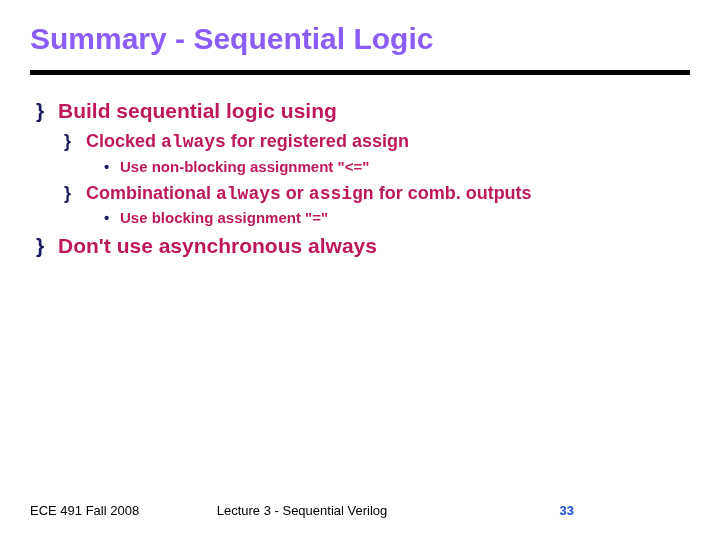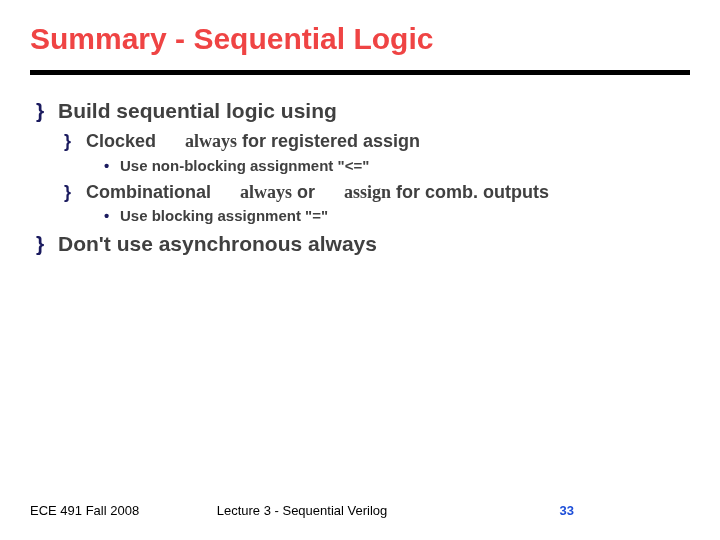--- a/index.html
+++ b/index.html
@@ -15,31 +15,31 @@
   .slide {
     width: 720px;
     height: 540px;
     position: relative;
     padding: 22px 30px 0 30px;
     box-sizing: border-box;
   }
   .title {
     font-size: 30px;
     font-weight: bold;
-    color: #ef4444;
+    color: #8b5cf6;
     margin: 0 0 14px 0;
   }
   .rule {
     border: none;
     border-top: 5px solid #000;
     margin: 0 0 22px 0;
     width: 100%;
   }
   .content {
-    color: #404040;
+    color: #be185d;
     font-size: 21px;
     font-weight: bold;
     line-height: 1.35;
   }
   .lvl1 {
     margin: 0 0 4px 0;
     padding-left: 28px;
     position: relative;
   }
   .lvl1::before {
@@ -73,22 +73,21 @@
     position: relative;
   }
   .lvl3::before {
     content: "•";
     position: absolute;
     left: 0;
     top: 0;
     color: #1a1a5e;
   }
   .code {
-    font-family: Liberation Serif, serif;
-    margin-left: 24px;
+    font-family: Liberation Mono, monospace;
   }
   .footer {
     position: absolute;
     bottom: 22px;
     left: 0;
     width: 604px;
     padding: 0 30px;
     box-sizing: border-box;
     font-size: 13px;
     color: #000;

